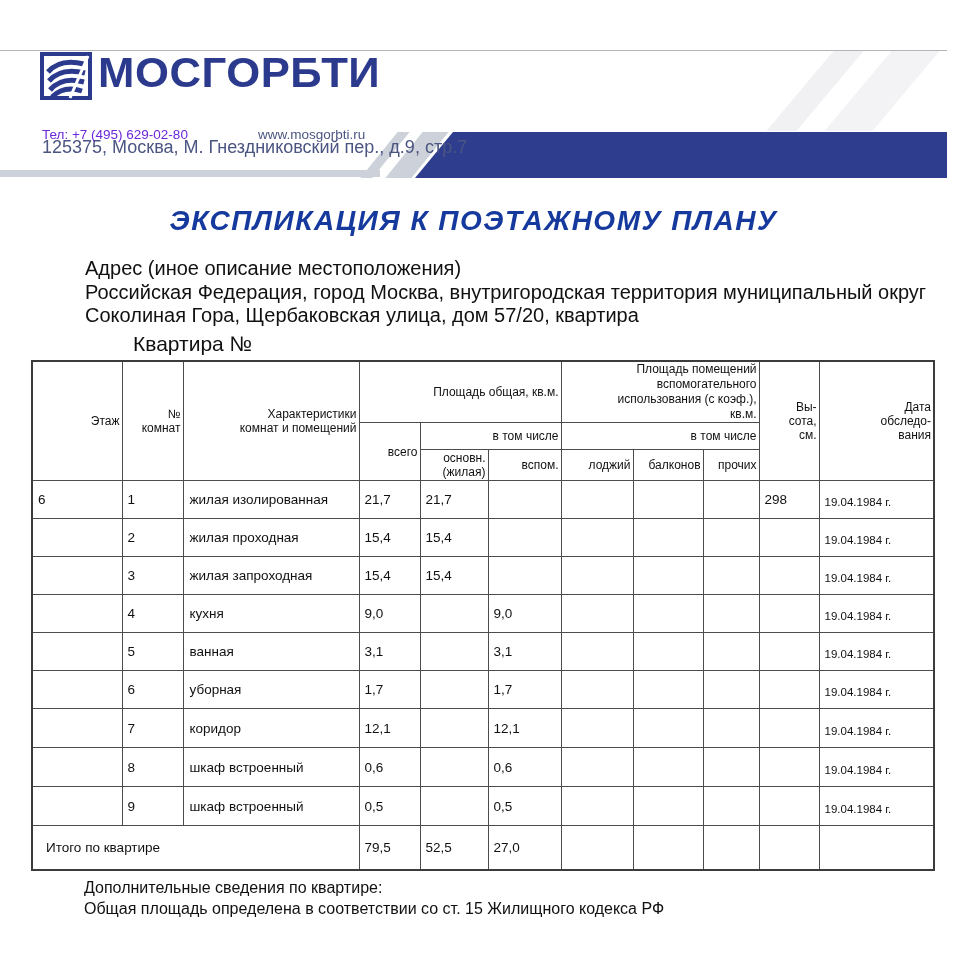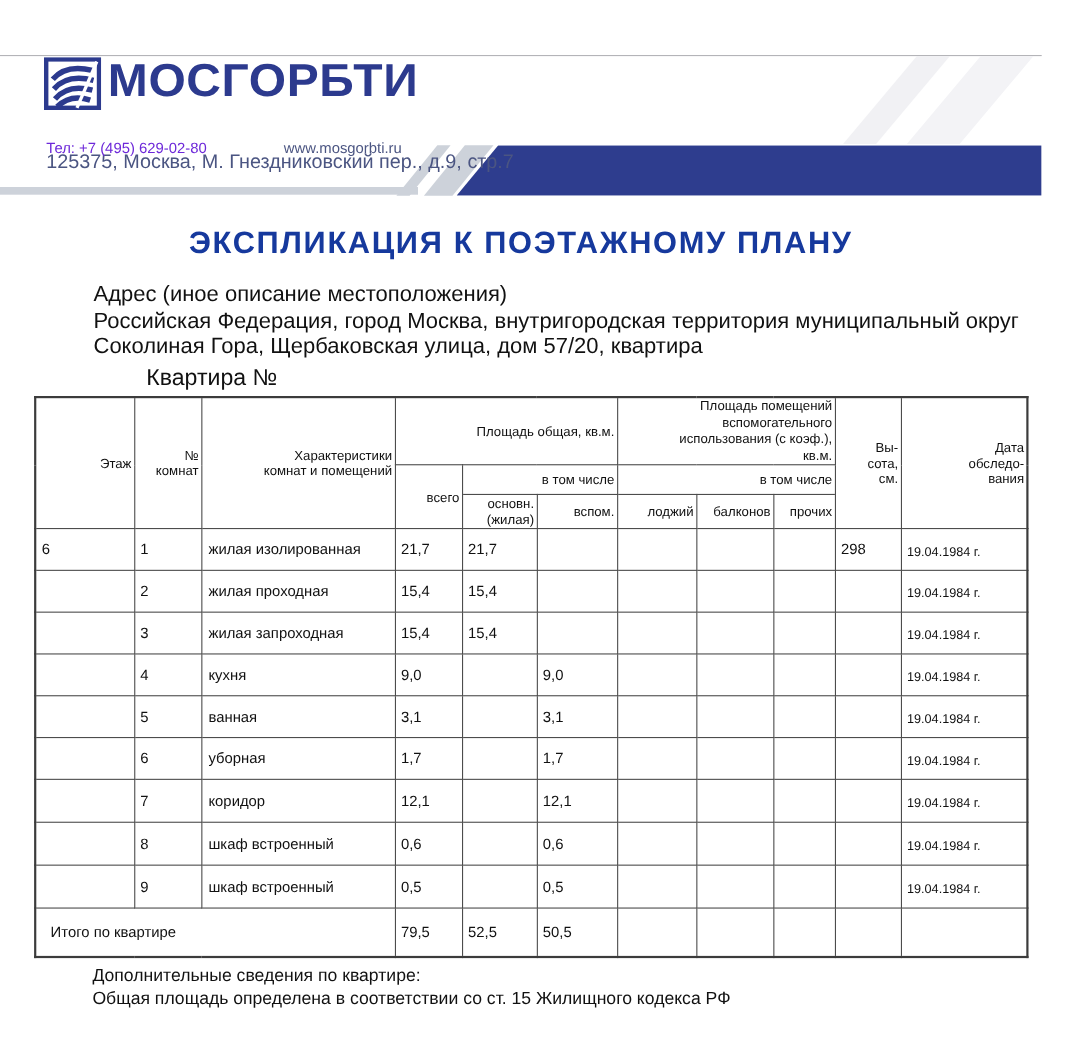--- a/index.html
+++ b/index.html
@@ -16,21 +16,21 @@
   .contact1{left:42px;top:109px;font-size:18px;color:#4b5582;white-space:nowrap;margin-top:28px;}
   .contact2{left:42px;top:127px;font-size:13.5px;color:#6d28d9;white-space:nowrap;}
   .contact3{left:258px;top:127px;font-size:13.5px;color:#4b5582;white-space:nowrap;}
   .gray-bar{left:0;top:170px;width:380px;height:7px;background:#cdd2da;}
   .g-stripe{top:132px;height:46px;background:#cdd2da;transform:skewX(-39deg);}
   .g-stripe.thin{left:379px;width:12px;}
   .g-stripe.wide{left:404px;width:26px;}
   .blue-band{left:415px;top:132px;width:532px;height:46px;background:#2e3d8e;clip-path:polygon(38px 0,100% 0,100% 100%,0 100%);}
 
   
-  .doc-title{left:0;top:205px;width:947px;text-align:center;font-size:28px;font-weight:bold;color:#16399d;letter-spacing:1.5px;white-space:nowrap;}
+  .doc-title{left:0;top:205px;width:947px;text-align:center;font-size:28px;font-weight:bold;color:#16399d;letter-spacing:1.5px;white-space:nowrap;font-style:italic;}
   .addr{left:85px;top:257px;font-size:20px;line-height:23.5px;white-space:pre-line;}
   .apt{left:85px;top:332px;font-size:21px;margin-left:48px;}
 
   
   table.expl{position:absolute;left:31px;top:360px;width:902px;border-collapse:collapse;table-layout:fixed;}
   table.expl{border:2px solid #3c3c3c;}
   table.expl td{border:1px solid #4c4c4c;overflow:hidden;}
   td.h{font-size:12px;line-height:14px;text-align:right;vertical-align:middle;white-space:pre-line;padding:0 2px;}
   td.h.big{font-size:12px;line-height:15px;}
   tr.hr1{height:60px;} tr.hr2{height:27px;} tr.hr3{height:31px;padding-left:39px;}
@@ -234,21 +234,21 @@
     <td class="num"></td>
     <td class="num"></td>
     <td class="num"></td>
     <td class="num"></td>
     <td class="date">19.04.1984 г.</td>
   </tr>
   <tr class="rt">
     <td class="tot-label" colspan="3">Итого по квартире</td>
     <td class="num">79,5</td>
     <td class="num">52,5</td>
-    <td class="num">50,5</td>
+    <td class="num">27,0</td>
     <td class="num"></td>
     <td class="num"></td>
     <td class="num"></td>
     <td class="num"></td>
     <td class="date"></td>
   </tr>
 </tbody>
   </table>
 
 <div class="abs footer">Дополнительные сведения по квартире:

